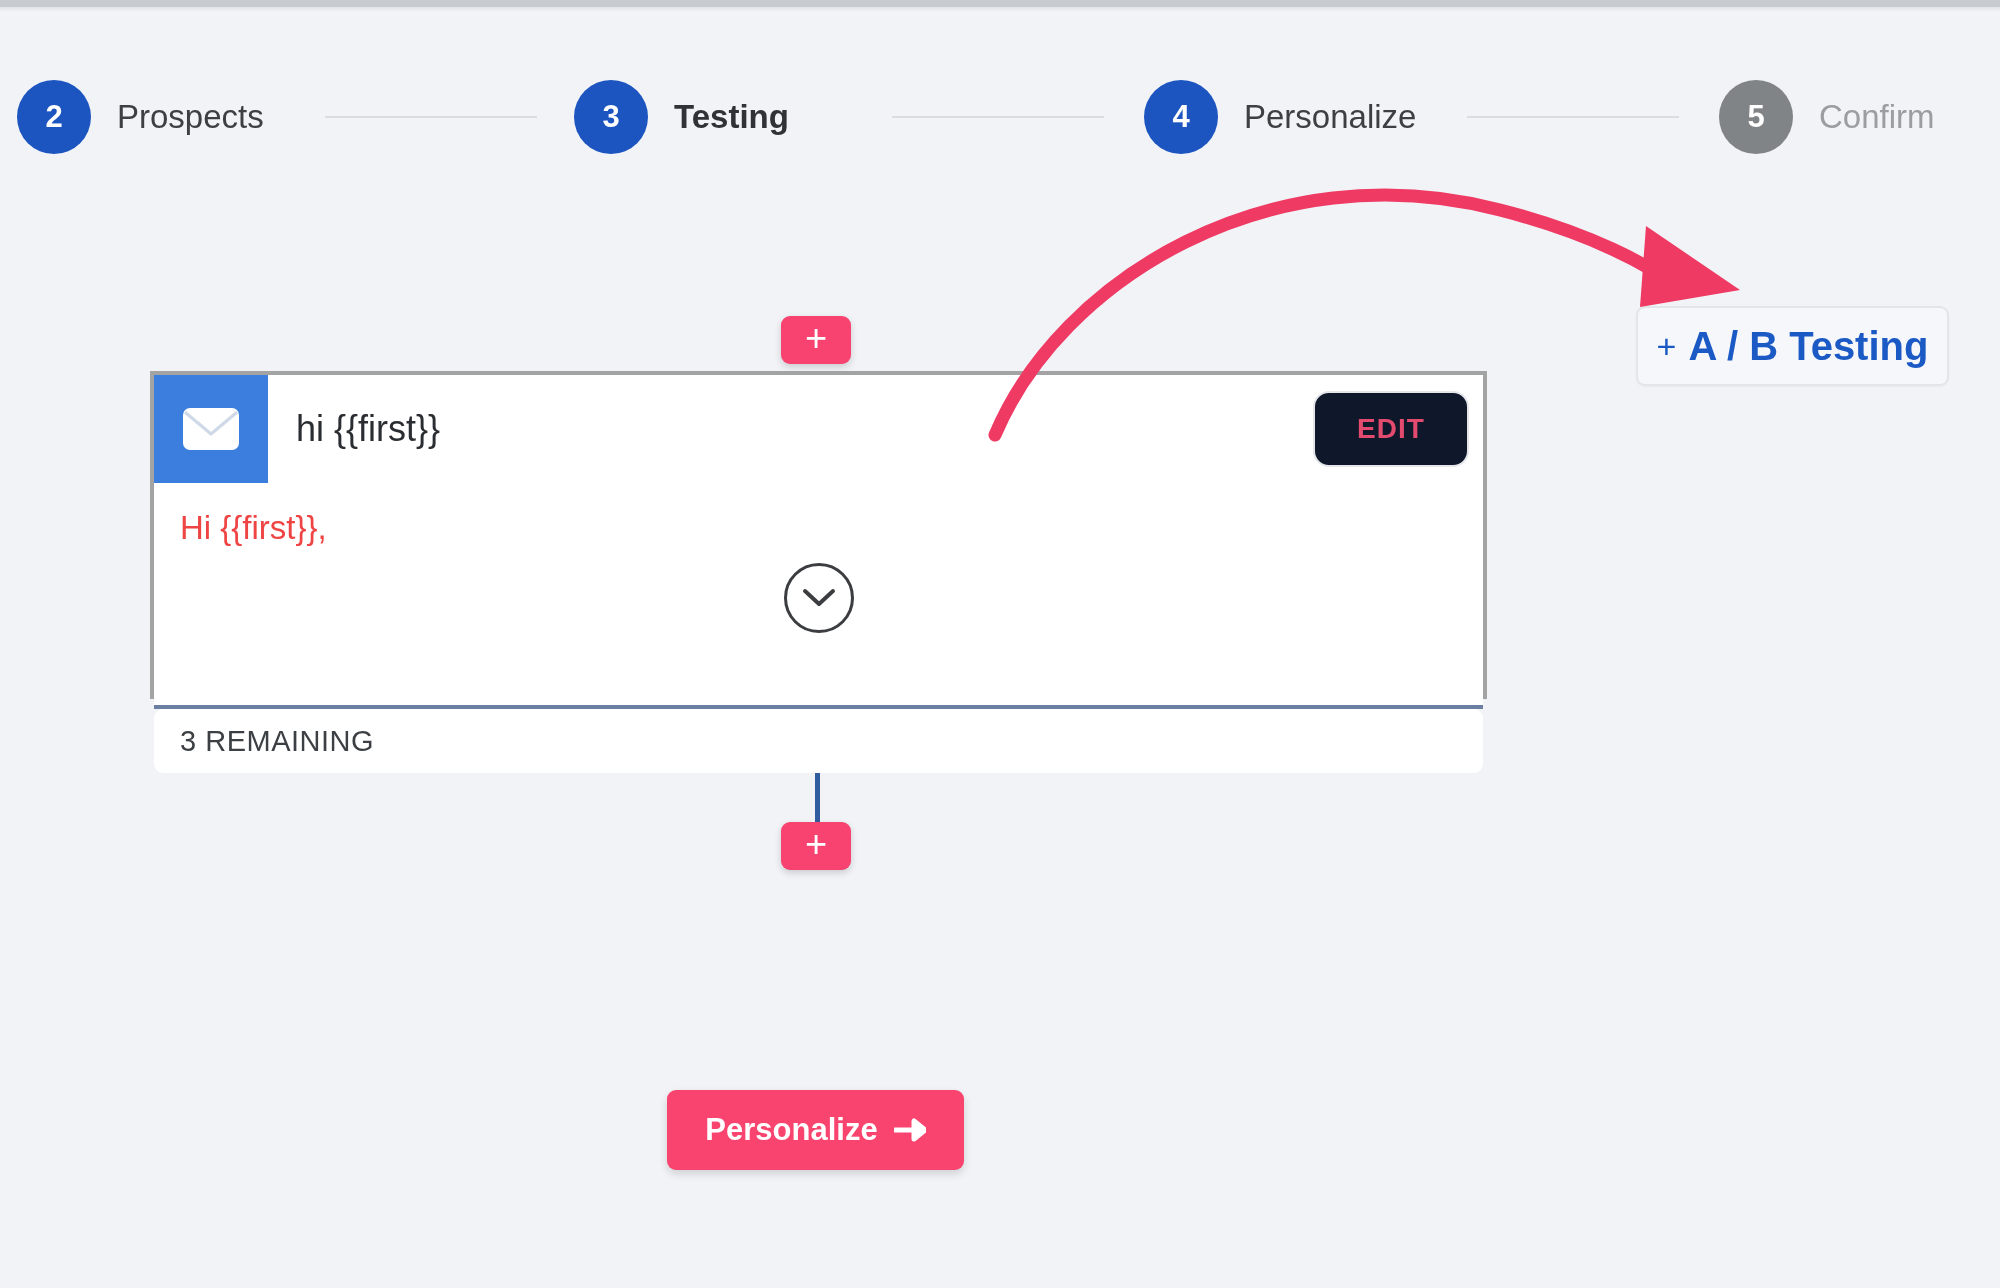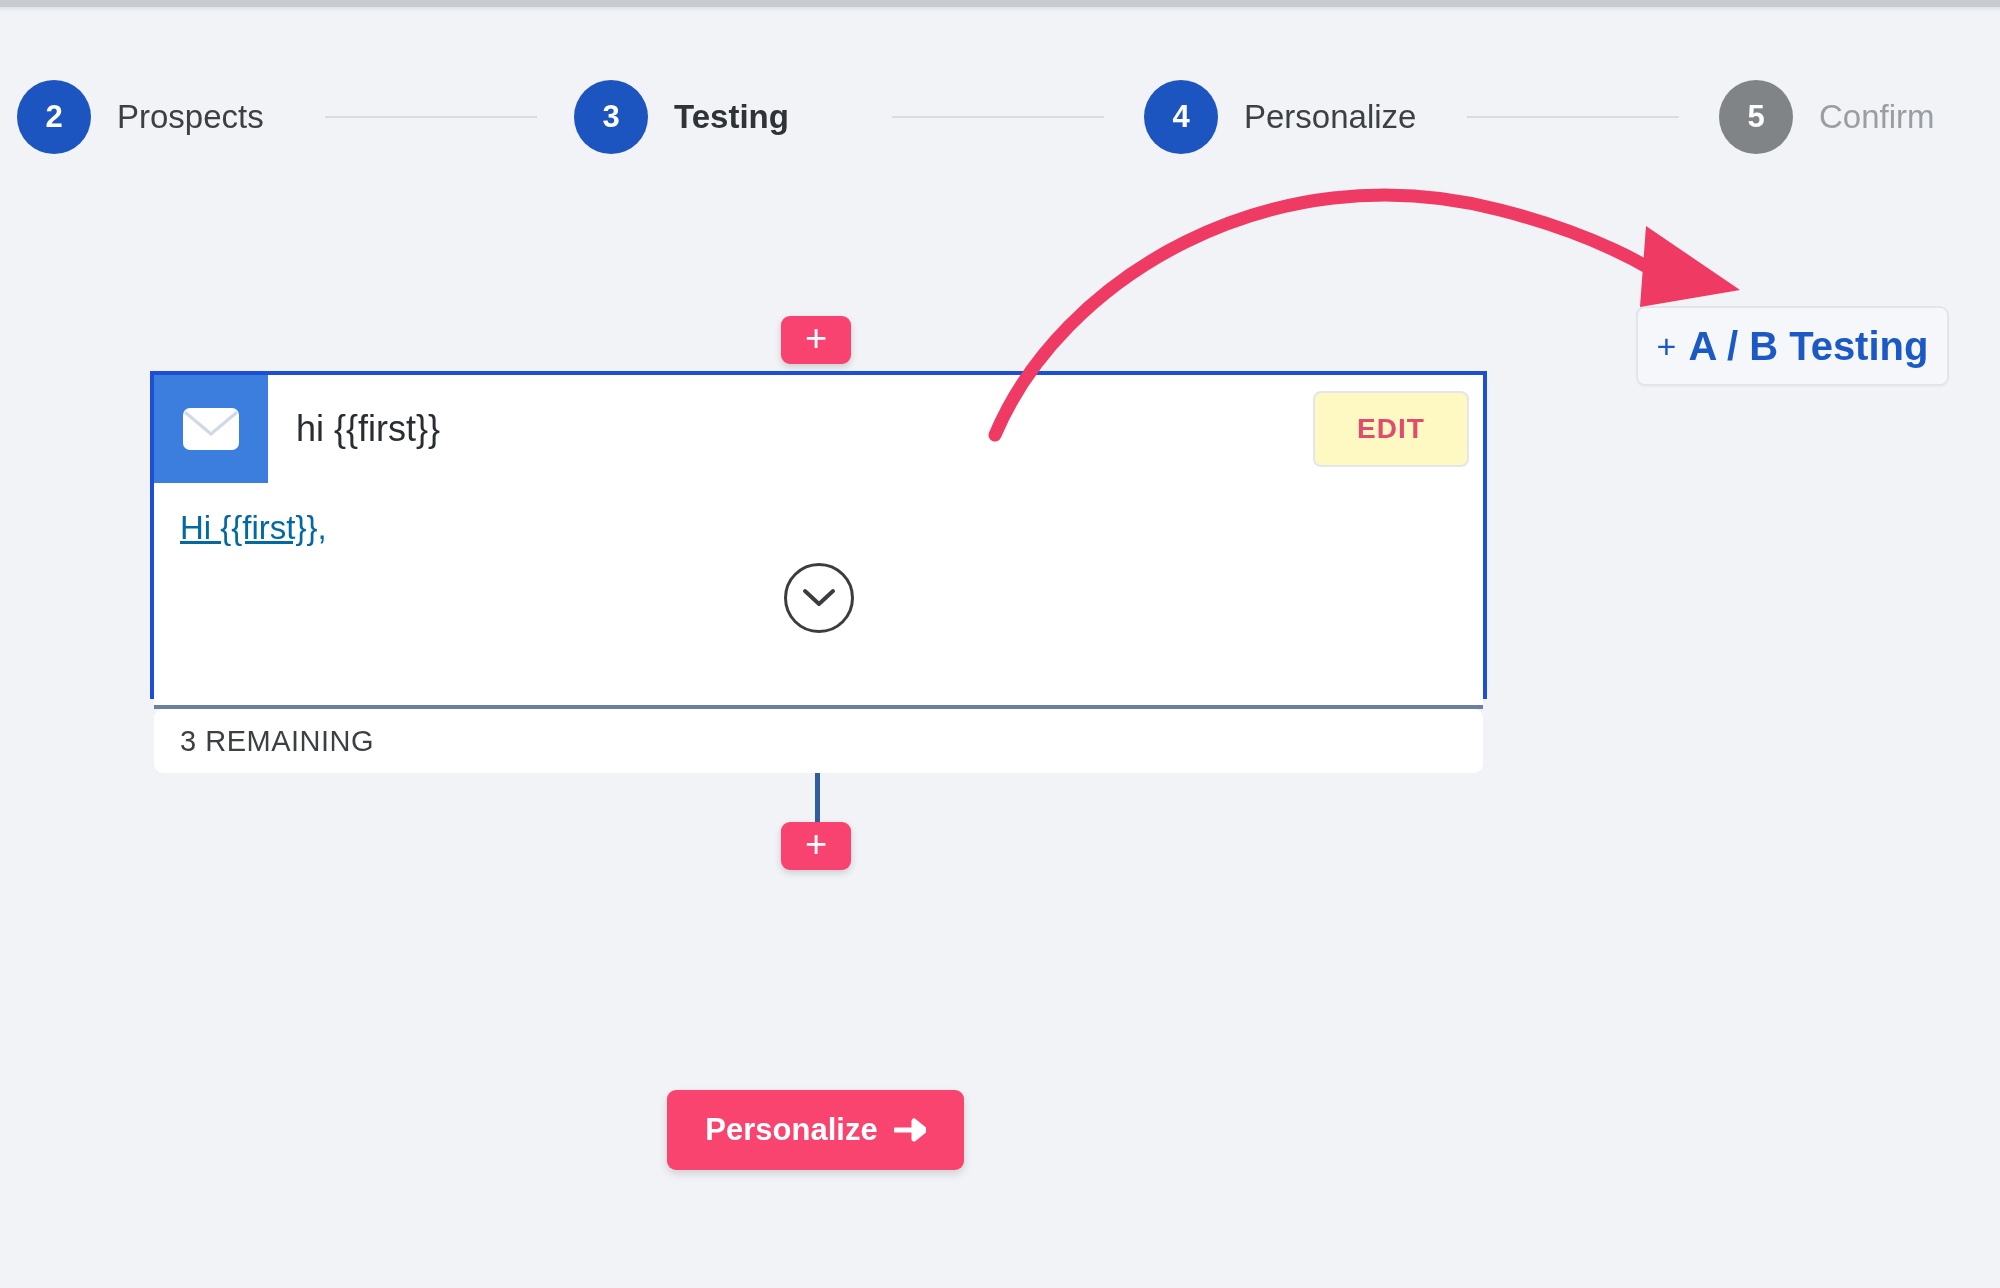--- a/index.html
+++ b/index.html
@@ -78,21 +78,21 @@
   }
 
   
   #email-card {
     position: absolute;
     left: 150px;
     top: 371px;
     width: 1337px;
     height: 328px;
     box-sizing: border-box;
-    border: 4px solid #1d4ed8;
+    border: 4px solid #a3a3a3;
     background: #ffffff;
   }
   #card-header {
     position: relative;
     height: 108px;
     display: flex;
     align-items: center;
     background: #ffffff;
   }
   #mail-tile {
@@ -111,44 +111,43 @@
     color: #2a2d31;
     white-space: nowrap;
   }
   #edit-button {
     position: absolute;
     right: 14px;
     top: 16px;
     width: 152px;
     height: 72px;
     border: 2px solid #e4e6ea;
-    border-radius: 8px;
-    background: #fef9c3;
+    border-radius: 16px;
+    background: #0f172a;
     color: #e24a6e;
     font-size: 28px;
     font-weight: bold;
     letter-spacing: 1px;
     display: flex;
     align-items: center;
     justify-content: center;
     cursor: pointer;
   }
   #card-body {
     position: relative;
     height: 222px;
     background: #ffffff;
     border-bottom: 4px solid #6b7fa3;
   }
   #body-text {
     position: absolute;
     left: 26px;
     top: 26px;
     font-size: 33px;
-    color: #0369a1;
-    text-decoration: underline;
+    color: #ef4444;
   }
   #expand-button {
     position: absolute;
     left: 50%;
     top: 80px;
     transform: translateX(-50%);
     width: 64px;
     height: 64px;
     border-radius: 50%;
     border: 3px solid #3b3d40;

